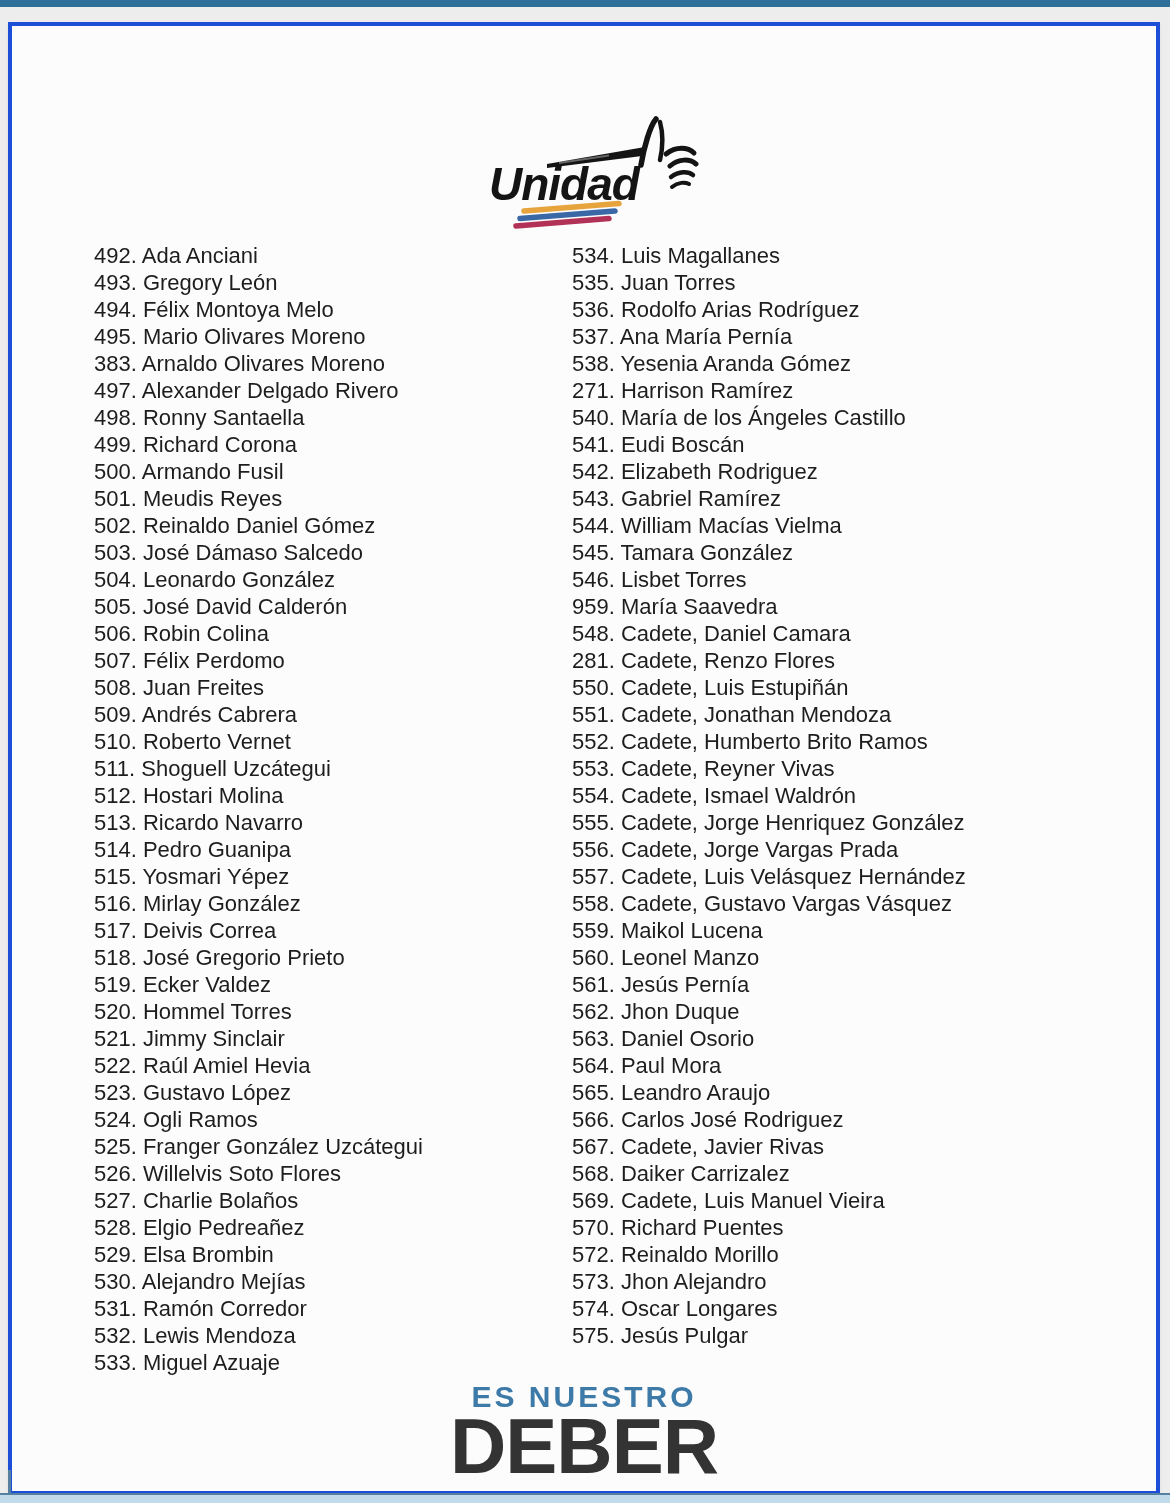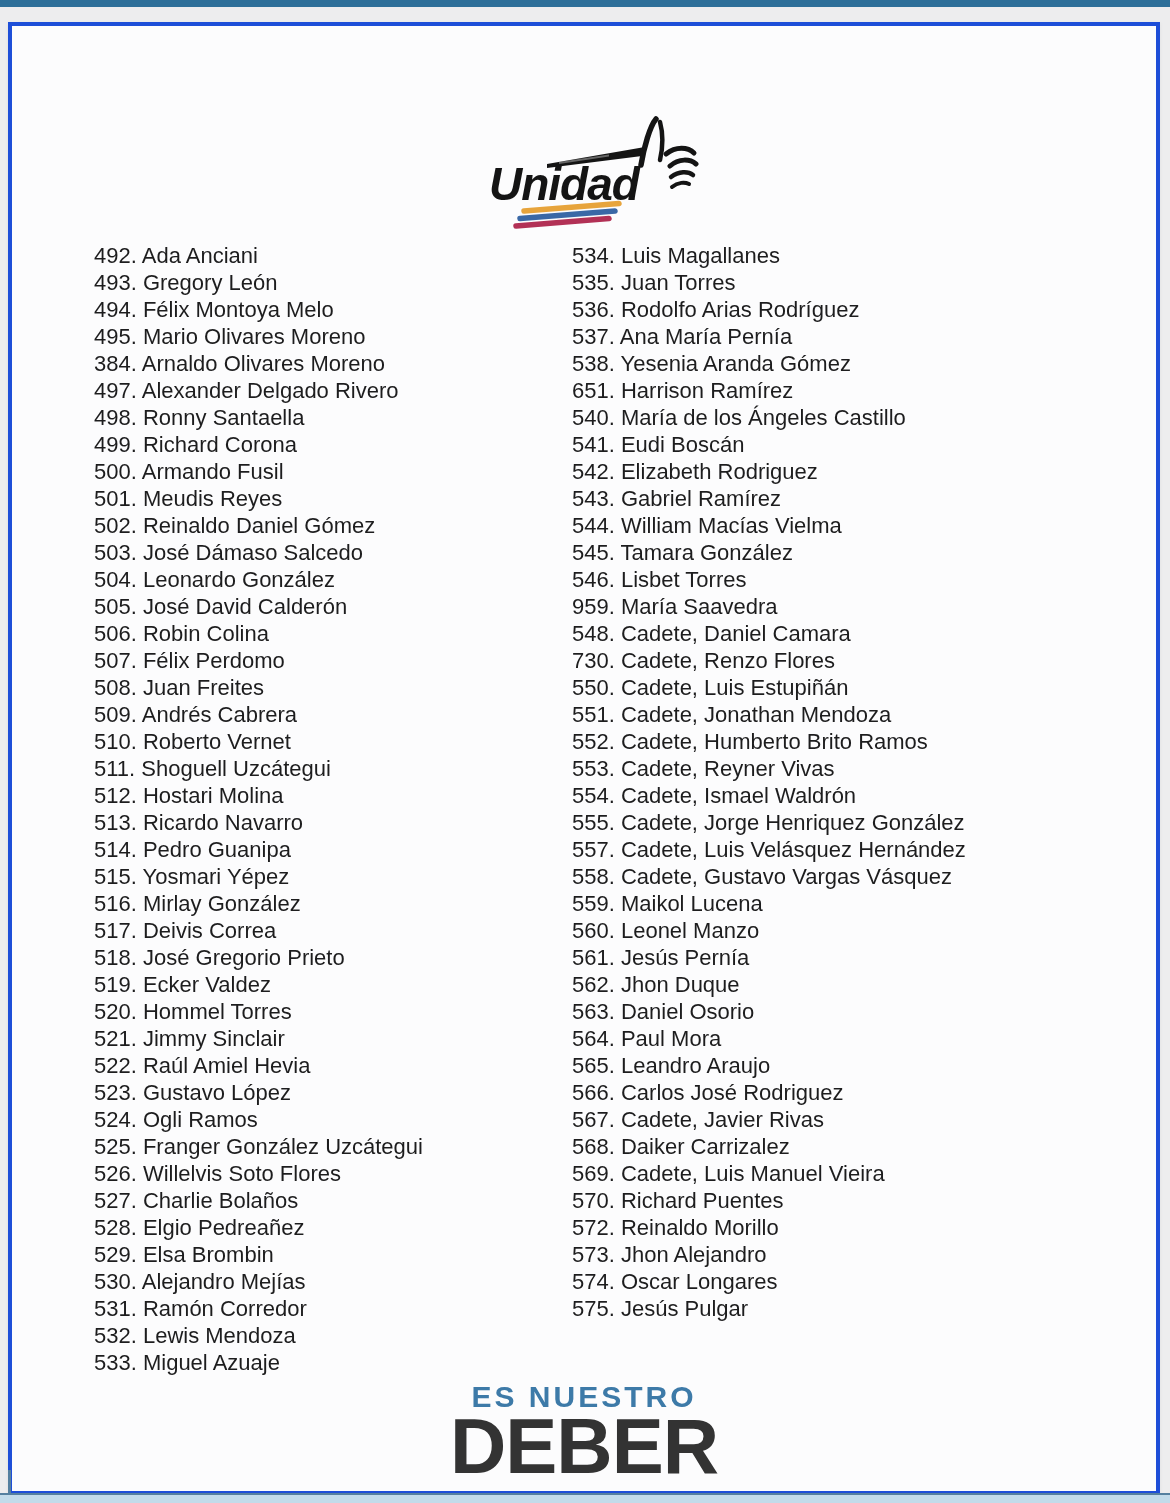--- a/index.html
+++ b/index.html
@@ -87,21 +87,21 @@
       </g>
     </svg>
   </div>
 
   <div class="columns">
     <div class="col-left">
         <div class="entry">492. Ada Anciani</div>
         <div class="entry">493. Gregory León</div>
         <div class="entry">494. Félix Montoya Melo</div>
         <div class="entry">495. Mario Olivares Moreno</div>
-        <div class="entry">384. Arnaldo Olivares Moreno</div>
+        <div class="entry">383. Arnaldo Olivares Moreno</div>
         <div class="entry">497. Alexander Delgado Rivero</div>
         <div class="entry">498. Ronny Santaella</div>
         <div class="entry">499. Richard Corona</div>
         <div class="entry">500. Armando Fusil</div>
         <div class="entry">501. Meudis Reyes</div>
         <div class="entry">502. Reinaldo Daniel Gómez</div>
         <div class="entry">503. José Dámaso Salcedo</div>
         <div class="entry">504. Leonardo González</div>
         <div class="entry">505. José David Calderón</div>
         <div class="entry">506. Robin Colina</div>
@@ -132,37 +132,38 @@
         <div class="entry">531. Ramón Corredor</div>
         <div class="entry">532. Lewis Mendoza</div>
         <div class="entry">533. Miguel Azuaje</div>
       </div>
     <div class="col-right">
         <div class="entry">534. Luis Magallanes</div>
         <div class="entry">535. Juan Torres</div>
         <div class="entry">536. Rodolfo Arias Rodríguez</div>
         <div class="entry">537. Ana María Pernía</div>
         <div class="entry">538. Yesenia Aranda Gómez</div>
-        <div class="entry">651. Harrison Ramírez</div>
+        <div class="entry">271. Harrison Ramírez</div>
         <div class="entry">540. María de los Ángeles Castillo</div>
         <div class="entry">541. Eudi Boscán</div>
         <div class="entry">542. Elizabeth Rodriguez</div>
         <div class="entry">543. Gabriel Ramírez</div>
         <div class="entry">544. William Macías Vielma</div>
         <div class="entry">545. Tamara González</div>
         <div class="entry">546. Lisbet Torres</div>
         <div class="entry">959. María Saavedra</div>
         <div class="entry">548. Cadete, Daniel Camara</div>
-        <div class="entry">730. Cadete, Renzo Flores</div>
+        <div class="entry">281. Cadete, Renzo Flores</div>
         <div class="entry">550. Cadete, Luis Estupiñán</div>
         <div class="entry">551. Cadete, Jonathan Mendoza</div>
         <div class="entry">552. Cadete, Humberto Brito Ramos</div>
         <div class="entry">553. Cadete, Reyner Vivas</div>
         <div class="entry">554. Cadete, Ismael Waldrón</div>
         <div class="entry">555. Cadete, Jorge Henriquez González</div>
+        <div class="entry">556. Cadete, Jorge Vargas Prada</div>
         <div class="entry">557. Cadete, Luis Velásquez Hernández</div>
         <div class="entry">558. Cadete, Gustavo Vargas Vásquez</div>
         <div class="entry">559. Maikol Lucena</div>
         <div class="entry">560. Leonel Manzo</div>
         <div class="entry">561. Jesús Pernía</div>
         <div class="entry">562. Jhon Duque</div>
         <div class="entry">563. Daniel Osorio</div>
         <div class="entry">564. Paul Mora</div>
         <div class="entry">565. Leandro Araujo</div>
         <div class="entry">566. Carlos José Rodriguez</div>

